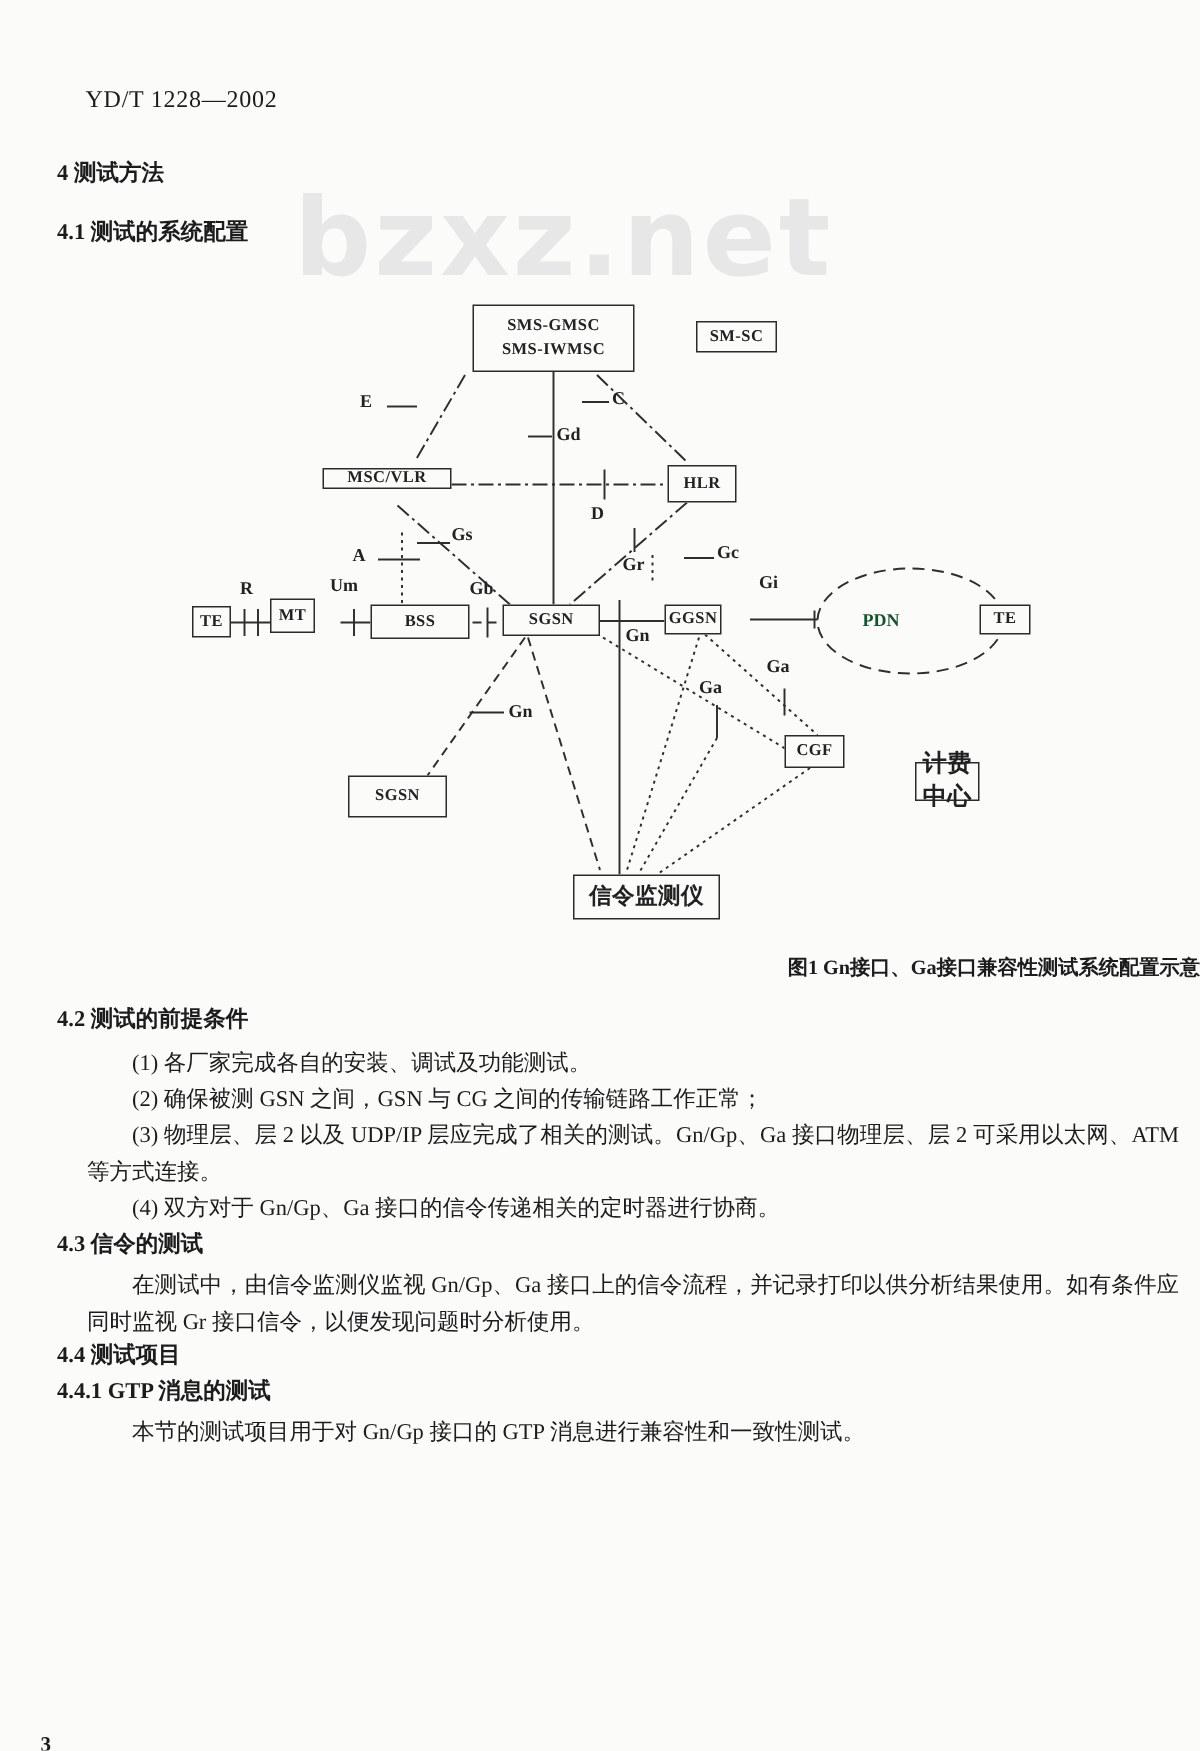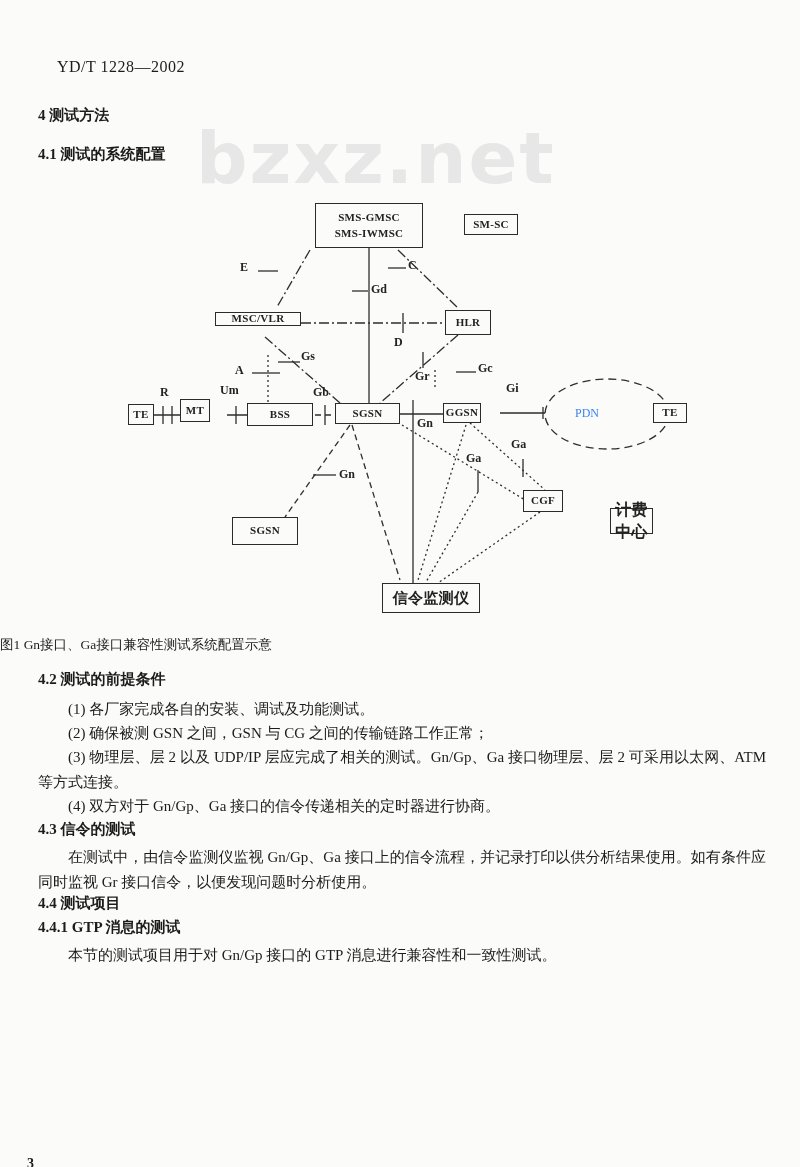--- a/index.html
+++ b/index.html
@@ -10,31 +10,31 @@
   }
   .watermark{
     position:absolute;left:196px;top:122px;
     font-family:"DejaVu Sans",sans-serif;font-weight:bold;
     font-size:72px;color:#e7e7e7;letter-spacing:2px;line-height:1;
     user-select:none;
   }
   .doc-header{position:absolute;left:57px;top:58px;font-size:16px;font-weight:normal;letter-spacing:.5px;}
   .heading{position:absolute;left:38px;font-size:15px;font-weight:bold;}
   .para{position:absolute;left:38px;width:728px;font-size:15px;line-height:24.5px;text-align:justify;}
-  .indent{text-indent:2em;}
-  .caption{position:absolute;left:0;top:636px;width:800px;text-align:left;font-size:13.5px;font-weight:normal;}
+  .indent{text-indent:2em;margin-left:20px;}
+  .caption{position:absolute;left:0;top:636px;width:800px;text-align:right;font-size:13.5px;font-weight:bold;}
   svg.lines{position:absolute;left:0;top:0;}
   .box{
     position:absolute;border:1.5px solid #2b2b2b;background:#fbfbf9;
     display:flex;flex-direction:column;align-items:center;justify-content:center;
     font-size:11px;font-weight:bold;color:#222;letter-spacing:.3px;line-height:1.4;
     box-sizing:border-box;text-align:center;
   }
   .iface{position:absolute;font-size:12px;font-weight:bold;color:#222;line-height:1;}
-  .pdn-label{position:absolute;left:575px;top:406px;font-size:12px;font-weight:normal;color:#3b82f6;}
+  .pdn-label{position:absolute;left:575px;top:406px;font-size:12px;font-weight:bold;color:#14532d;}
   .pagenum{position:absolute;left:27px;top:1156px;font-size:14px;font-weight:bold;}
 </style>
 </head>
 <body>
 
 <div class="watermark">bzxz.net</div>
 
 <div class="doc-header">YD/T 1228—2002</div>
 <div class="heading" style="top:106px">4  测试方法</div>
 <div class="heading" style="top:145px">4.1  测试的系统配置</div>

